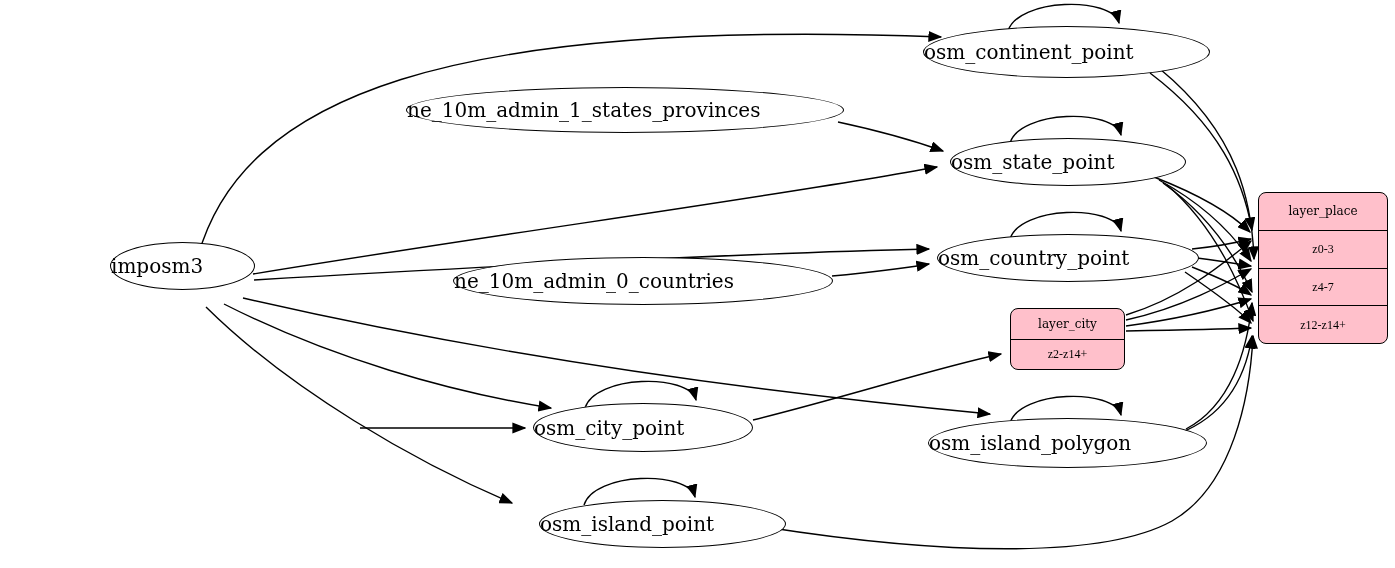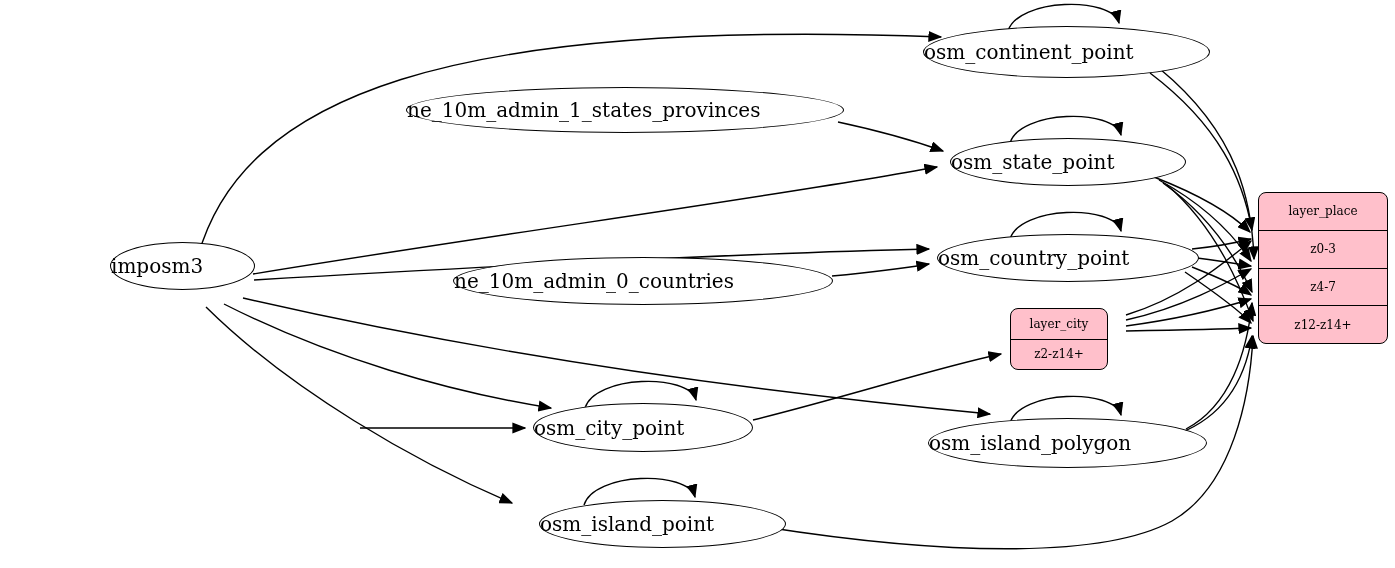--- a/index.html
+++ b/index.html
@@ -30,21 +30,21 @@
     display:flex;flex-direction:column;
     font-size:12px;
     box-sizing:border-box;
     overflow:hidden;
   }
   .rrow{
     flex:1;
     display:flex;align-items:center;justify-content:center;
     white-space:nowrap;line-height:1;
   }
-  .rrow + .rrow{border-top:1.5px solid var(--stroke,#000);}
+  .rrow + .rrow{border-top:1.5px solid var(--stroke,#000);font-family:Liberation Serif, serif;}
 </style>
 </head>
 <body>
 
 <div id="canvas" style="--bg: #ffffff; --ellipse-fill: #ffffff; --record-fill: #ffc0cb; --stroke: #000000;">
 
   <svg id="edge-layer" viewBox="0 0 1395 568">
     <defs>
       <marker id="arrow" markerWidth="10" markerHeight="8" refX="9" refY="4" orient="auto" markerUnits="strokeWidth">
         <path d="M0,0 L10,4 L0,8 z" fill="#000"></path>
@@ -115,21 +115,21 @@
   </div>
 
   <div class="enode" style="left:928px;top:418px;width:279px;height:50px">
     <span>osm_island_polygon</span>
   </div>
 
   <div class="enode" style="left:539px;top:500px;width:247px;height:48px">
     <span>osm_island_point</span>
   </div>
 
-  <div class="record" style="left:1010px;top:308px;width:98px;height:62px">
+  <div class="record" style="left:1010px;top:308px;width:115px;height:62px">
     <div class="rrow">layer_city</div>
     <div class="rrow">z2-z14+</div>
   </div>
 
   <div class="record" style="left:1258px;top:192px;width:130px;height:152px">
     <div class="rrow">layer_place</div>
     <div class="rrow">z0-3</div>
     <div class="rrow">z4-7</div>
     <div class="rrow">z12-z14+</div>
   </div>

